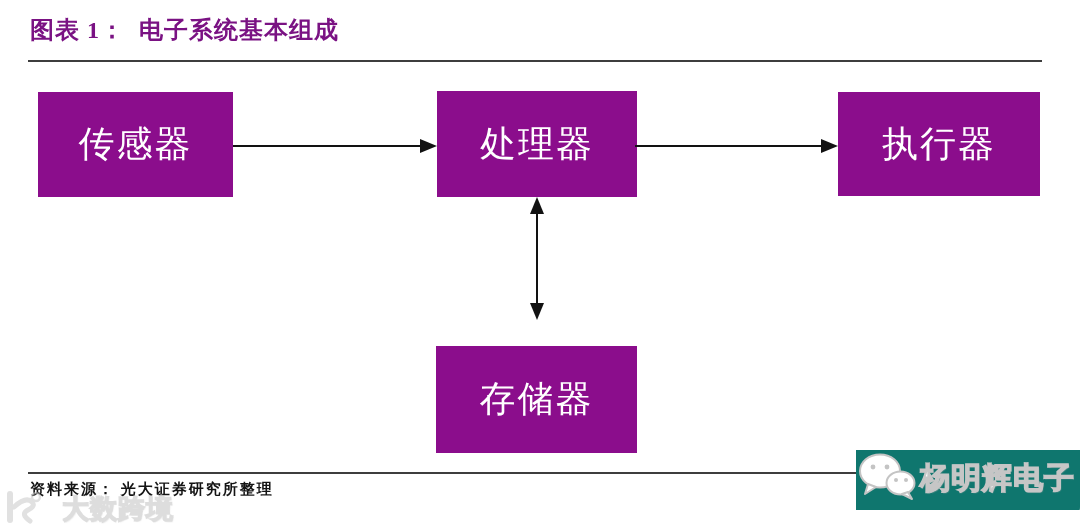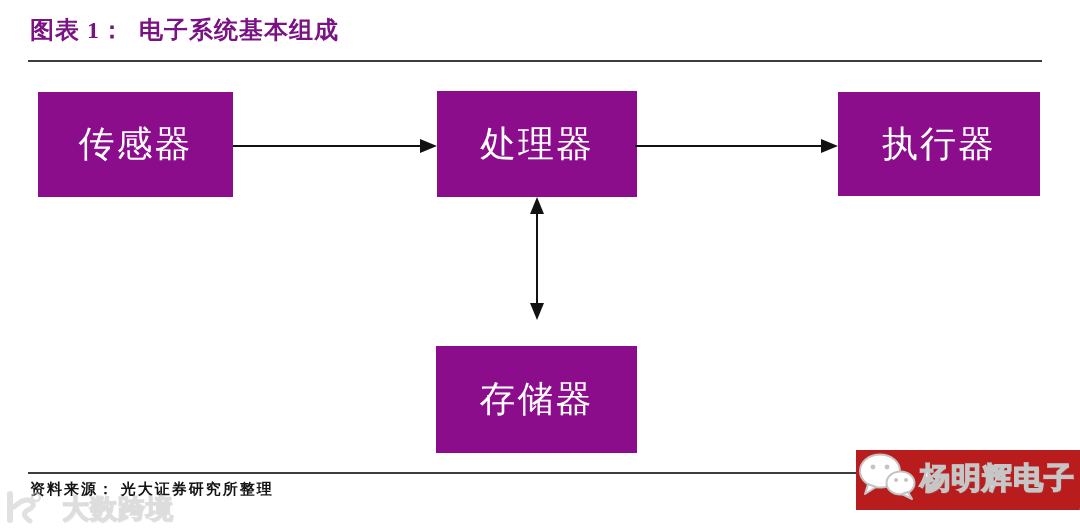--- a/index.html
+++ b/index.html
@@ -59,21 +59,21 @@
     font-weight:bold;
     font-size:15px;
     color:#141414;
     letter-spacing:2px;
     white-space:pre;
     z-index:1;
   }
   .wm-right{
     position:absolute;left:856px;top:450px;
     display:flex;align-items:center;gap:4px;
-    background:#b91c1c;
+    background:#0f766e;
     padding:2px 6px 6px 2px;
     z-index:3;
   }
   .wm-right .wm-text{
     font-size:30px;font-weight:bold;
     color:#ffffff;
     -webkit-text-stroke:1.4px var(--watermark-color);
     text-shadow:1px 1px 1px rgba(170,170,170,0.45);
     letter-spacing:1px;
     font-family:"Liberation Sans", sans-serif;

